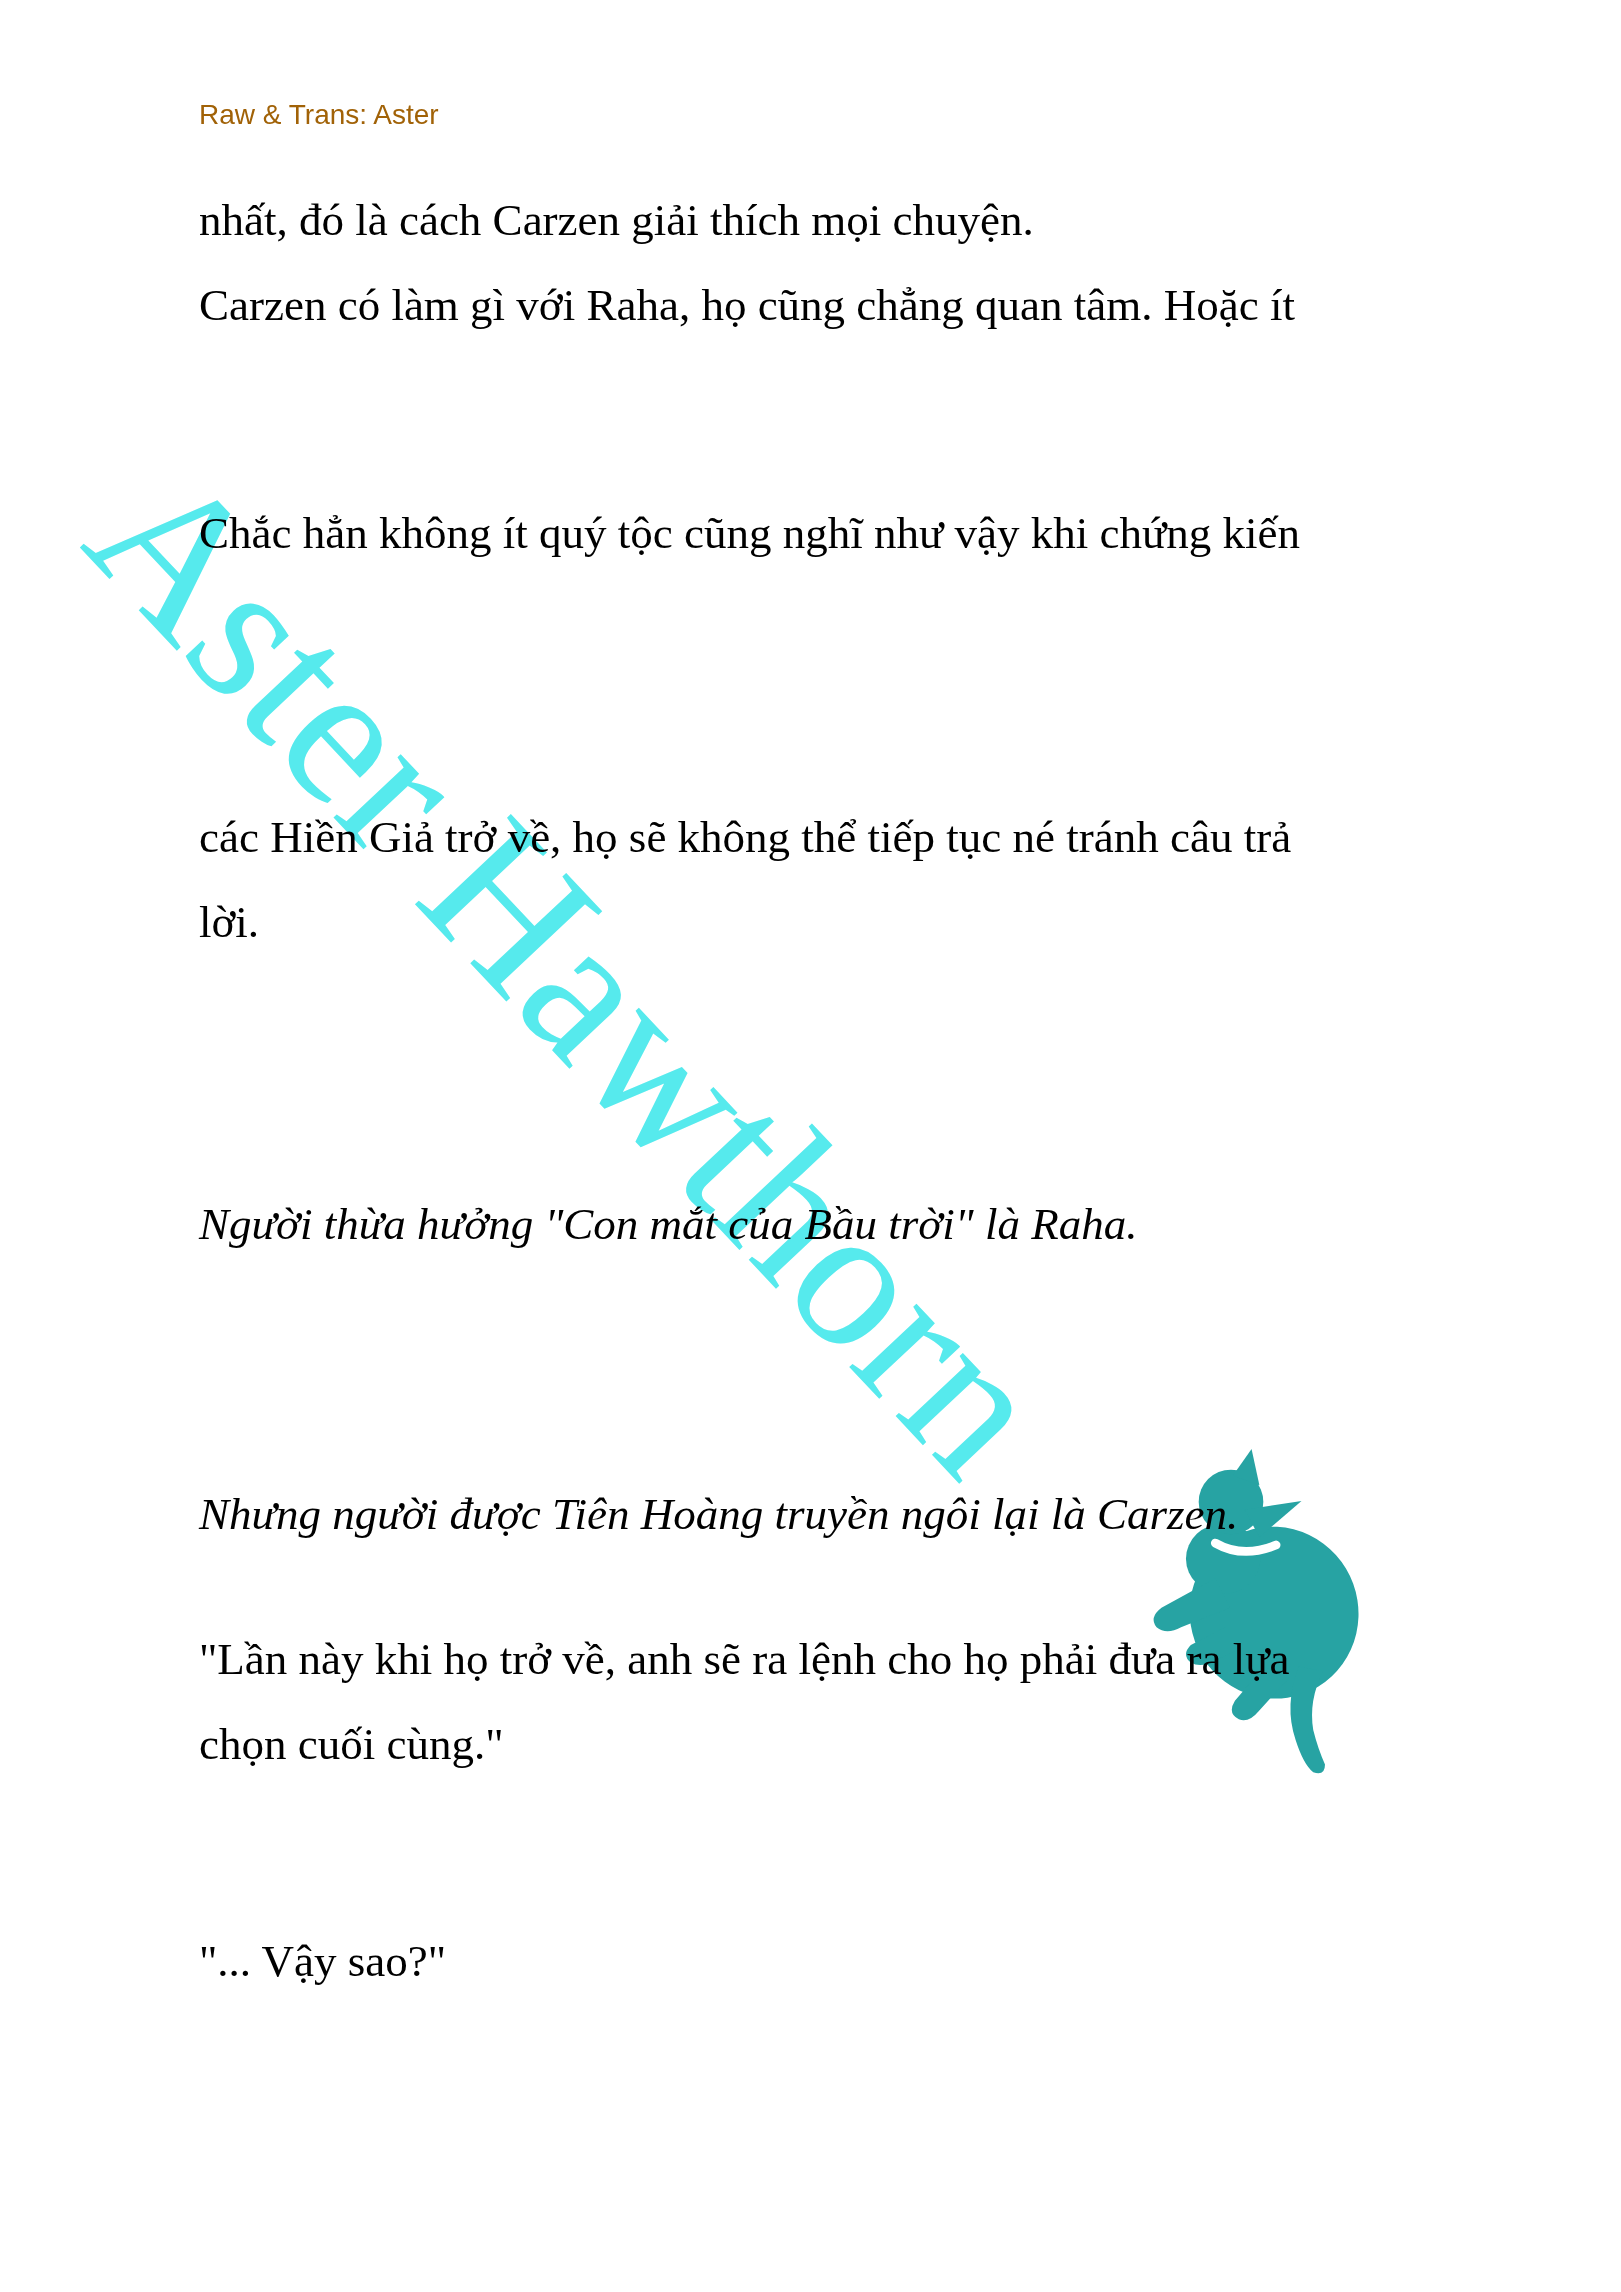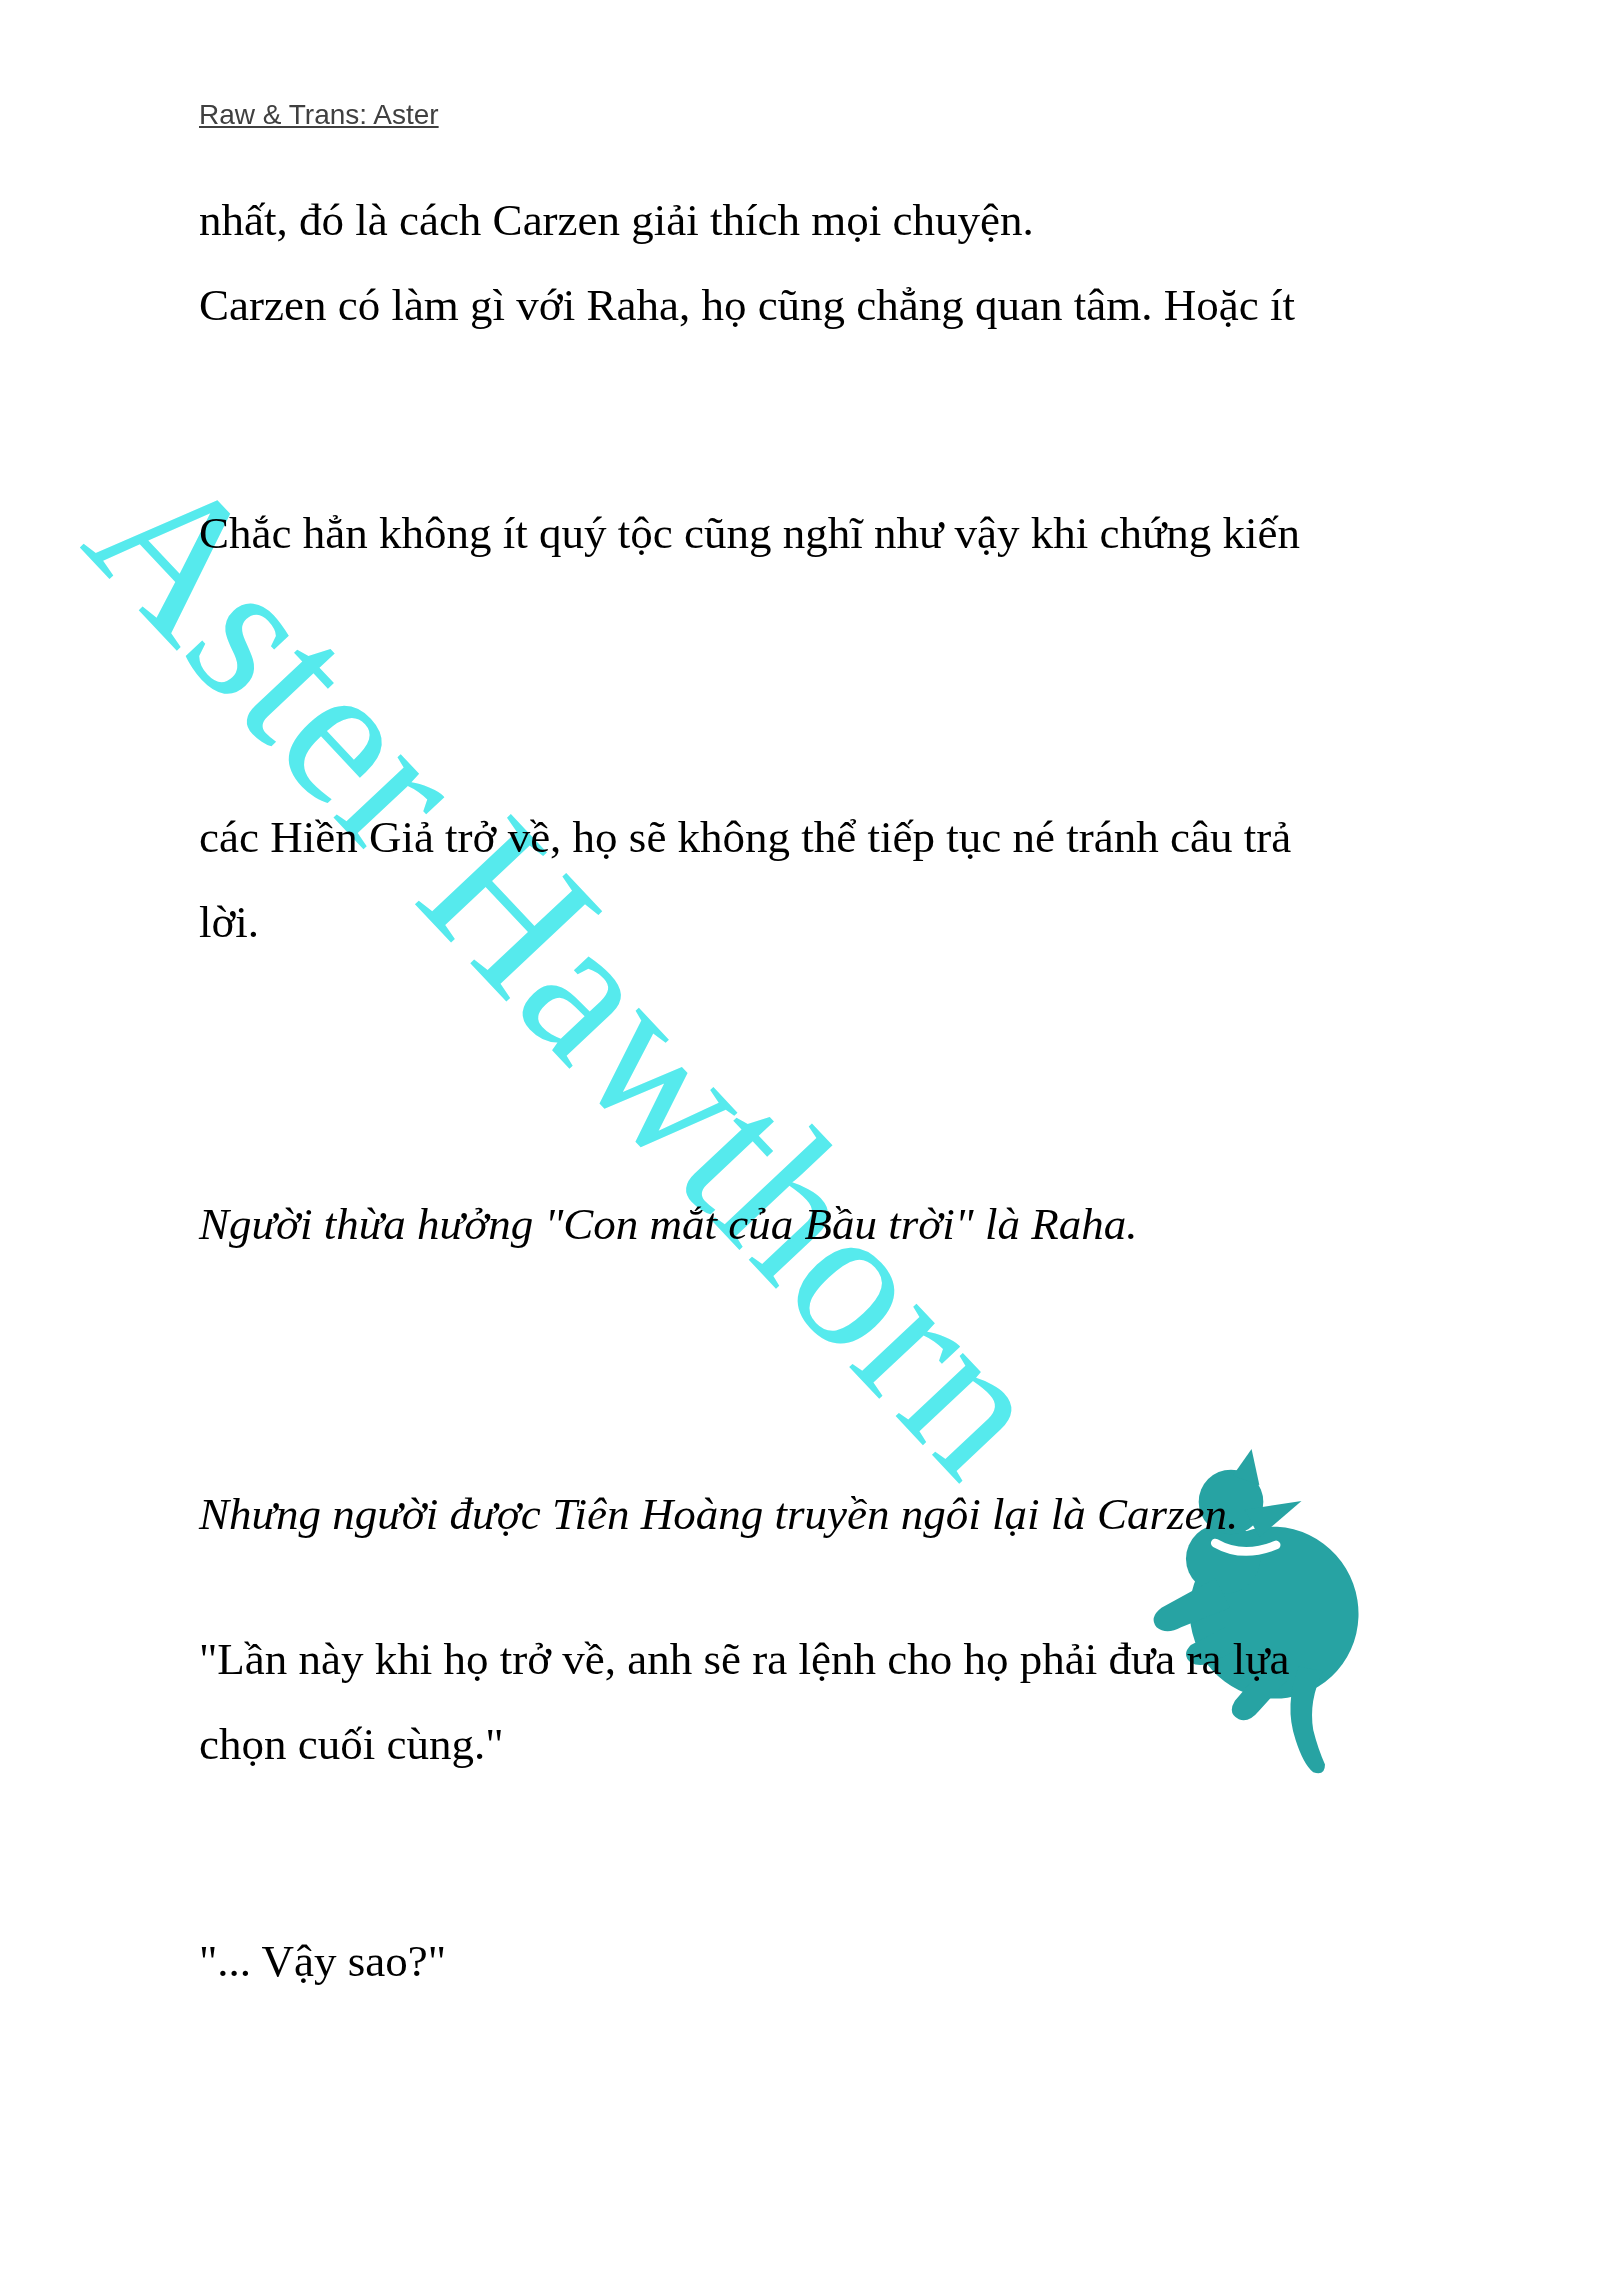--- a/index.html
+++ b/index.html
@@ -20,23 +20,22 @@
       height: 2293px;
       background: #ffffff;
     }
     .header {
       position: absolute;
       left: 199px;
       top: 98px;
       font-family: "Liberation Sans", sans-serif;
       font-size: 28px;
       line-height: 33px;
-      color: #404040;
+      color: #a16207;
       white-space: nowrap;
-      text-decoration: underline;
     }
     .para {
       position: absolute;
       left: 199px;
       width: 1235px;
       font-family: "Liberation Serif", serif;
       font-size: 45px;
       line-height: 85px;
       color: #000000;
       margin: 0;

